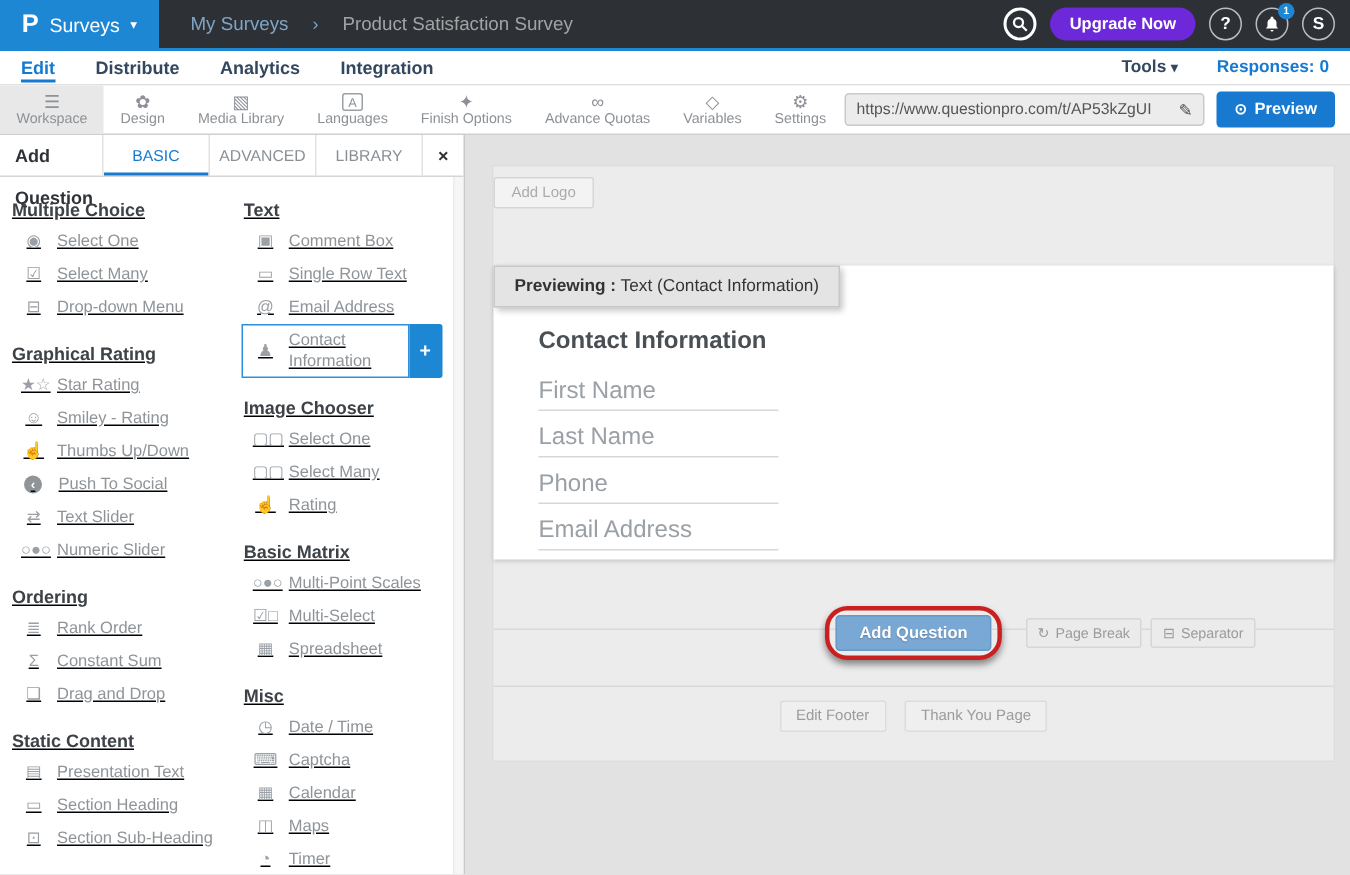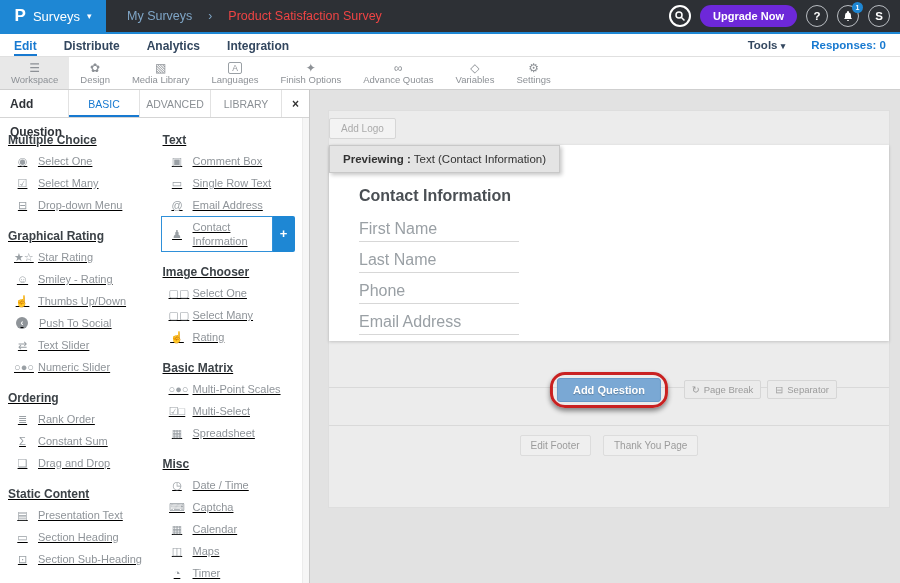--- a/index.html
+++ b/index.html
@@ -9,21 +9,21 @@
 
   
   .topbar { height:34px; background:#2d3035; display:flex; align-items:center; border-bottom:2px solid #1e87d4; }
   .brand { width:106px; height:100%; background:#1e87d4; color:#fff; display:flex; align-items:center; justify-content:center; gap:7px; }
   .logo { font-size:17px; font-weight:800; }
   .product { font-size:13px; }
   .brand .caret { font-size:9px; }
   .crumbs { margin-left:21px; font-size:12.5px; display:flex; align-items:center; gap:16px; }
   .crumb-parent { color:#7fa5c6; text-decoration:none; }
   .crumb-sep { color:#7fa5c6; font-size:12px; }
-  .crumb-current { color:#ef4444; }
+  .crumb-current { color:#a3a3a3; }
   .header-right { margin-left:auto; display:flex; align-items:center; gap:9px; padding-right:10px; }
   .hicon { width:22px; height:22px; border-radius:50%; border:1px solid #b9bdc2; background:transparent; color:#fff; display:flex; align-items:center; justify-content:center; font-size:11.5px; font-weight:700; position:relative; flex:none; }
   .hicon.search { border:2px solid #fff; }
   .badge { position:absolute; top:-4px; right:-5px; width:11px; height:11px; background:#1e87d4; border-radius:50%; font-size:7px; font-weight:700; line-height:11px; text-align:center; color:#fff; }
   .upgrade { height:22px; border:none; border-radius:12px; background:#6d28d9; color:#fff; font-size:11px; font-weight:700; padding:0 13px; font-family:inherit; }
 
   
   .subnav { height:23px; background:#fff; border-bottom:1px solid #e0e0e0; display:flex; align-items:center; padding:0 14px; }
   .nav-tab { margin-right:27px; font-size:12px; font-weight:700; color:#33475f; }
   .nav-tab.active { color:#1779d0; border-bottom:2px solid #1779d0; padding-bottom:1px; }
@@ -63,21 +63,21 @@
   .qicon.circle { width:12px; height:12px; margin:0 4px 0 2px; background:#8f9499; color:#fff; border-radius:50%; font-size:9px; line-height:12px; font-weight:700; }
   .qitem.selected { border:1px solid #2f90d9; background:#fff; margin-left:6px; width:112px; padding:3px 2px 3px 7px; position:relative; }
   .plus-btn { position:absolute; right:-23px; top:-1px; bottom:-1px; width:22px; background:#1e87d4; color:#fff; font-size:13px; font-weight:700; display:flex; align-items:center; justify-content:center; border-radius:0 2px 2px 0; }
   .scroll-track { position:absolute; top:28px; right:0; bottom:0; width:7px; background:#f6f6f6; border-left:1px solid #ececec; }
 
   
   .main { flex:1; background:#e2e2e2; }
   .canvas-card { margin:20px 10px 0 18px; height:398px; background:#ececec; border:1px solid #dedede; position:relative; }
   .logo-row { height:34px; display:flex; align-items:center; justify-content:flex-start; }
   .ghost-btn { background:#f3f3f3; border:1px solid #d6d6d6; border-radius:2px; color:#ababab; font-size:10px; padding:4px 11px; font-family:inherit; }
-  .white-card { height:196px; background:#fff; box-shadow:0 1px 3px rgba(0,0,0,.18); position:relative; }
+  .white-card { height:196px; background:#fff; box-shadow:0 1px 3px rgba(0,0,0,.18); position:relative;margin-top:32px; }
   .preview-tab { position:absolute; top:0; left:0; background:#e4e4e4; border:1px solid #c8c8c8; box-shadow:2px 2px 4px rgba(0,0,0,.22); padding:7px 13px; font-size:11.5px; color:#333; }
   .preview-tab b { font-weight:700; }
   .preview-body { padding:42px 0 0 30px; }
   .preview-body h2 { font-size:16px; font-weight:700; color:#4a4f54; margin-bottom:10px; }
   #preview-fields { width:160px; }
   .pfield { font-size:16px; color:#9aa0a5; padding:5px 0 3px; border-bottom:1px solid #d7d7d7; margin-bottom:4px; }
   .divider-row { position:relative; height:84px; }
   .divider-row::before { content:""; position:absolute; left:0; right:0; top:46px; height:1px; background:#d9d9d9; }
   .red-ring { position:absolute; top:31px; left:50%; transform:translateX(-50%); border:3px solid #c92121; border-radius:15px; padding:3px 4px; box-shadow:0 3px 5px rgba(0,0,0,.45); }
   .addq { background:#7aa8d4; border:1px solid #6698c8; border-radius:3px; color:#fff; font-size:11px; font-weight:700; padding:5px 15px; text-shadow:0 1px 1px rgba(0,0,0,.25); font-family:inherit; }
@@ -160,20 +160,30 @@
         </div>
         <div class="titem" data-interactable="true">
           <span class="titem-icon" data-interactable="false">◇</span>
           <span class="titem-label" data-interactable="false">Variables</span>
         </div>
         <div class="titem" data-interactable="true">
           <span class="titem-icon" data-interactable="false">⚙</span>
           <span class="titem-label" data-interactable="false">Settings</span>
         </div>
       </div>
+    <div class="toolbar-right" data-interactable="false">
+      <div class="urlbox" data-interactable="true">
+        <span class="url" data-interactable="false">https://www.questionpro.com/t/AP53kZgUI</span>
+        <span class="pencil" data-interactable="true">✎</span>
+      </div>
+      <button class="preview-btn" data-interactable="true">
+        <span class="eye" data-interactable="false">⊙</span>
+        <span data-interactable="false">Preview</span>
+      </button>
+    </div>
   </div>
 
   <div class="bodywrap" data-interactable="false">
 
     <aside class="panel" data-interactable="false">
       <div class="panel-head" data-interactable="false">
         <span class="panel-title" data-interactable="false">Add Question</span>
         <div id="panel-tabs" data-interactable="false" style="display:flex;">
             <span class="panel-tab active" data-interactable="true">BASIC</span>
             <span class="panel-tab" data-interactable="true">ADVANCED</span>

